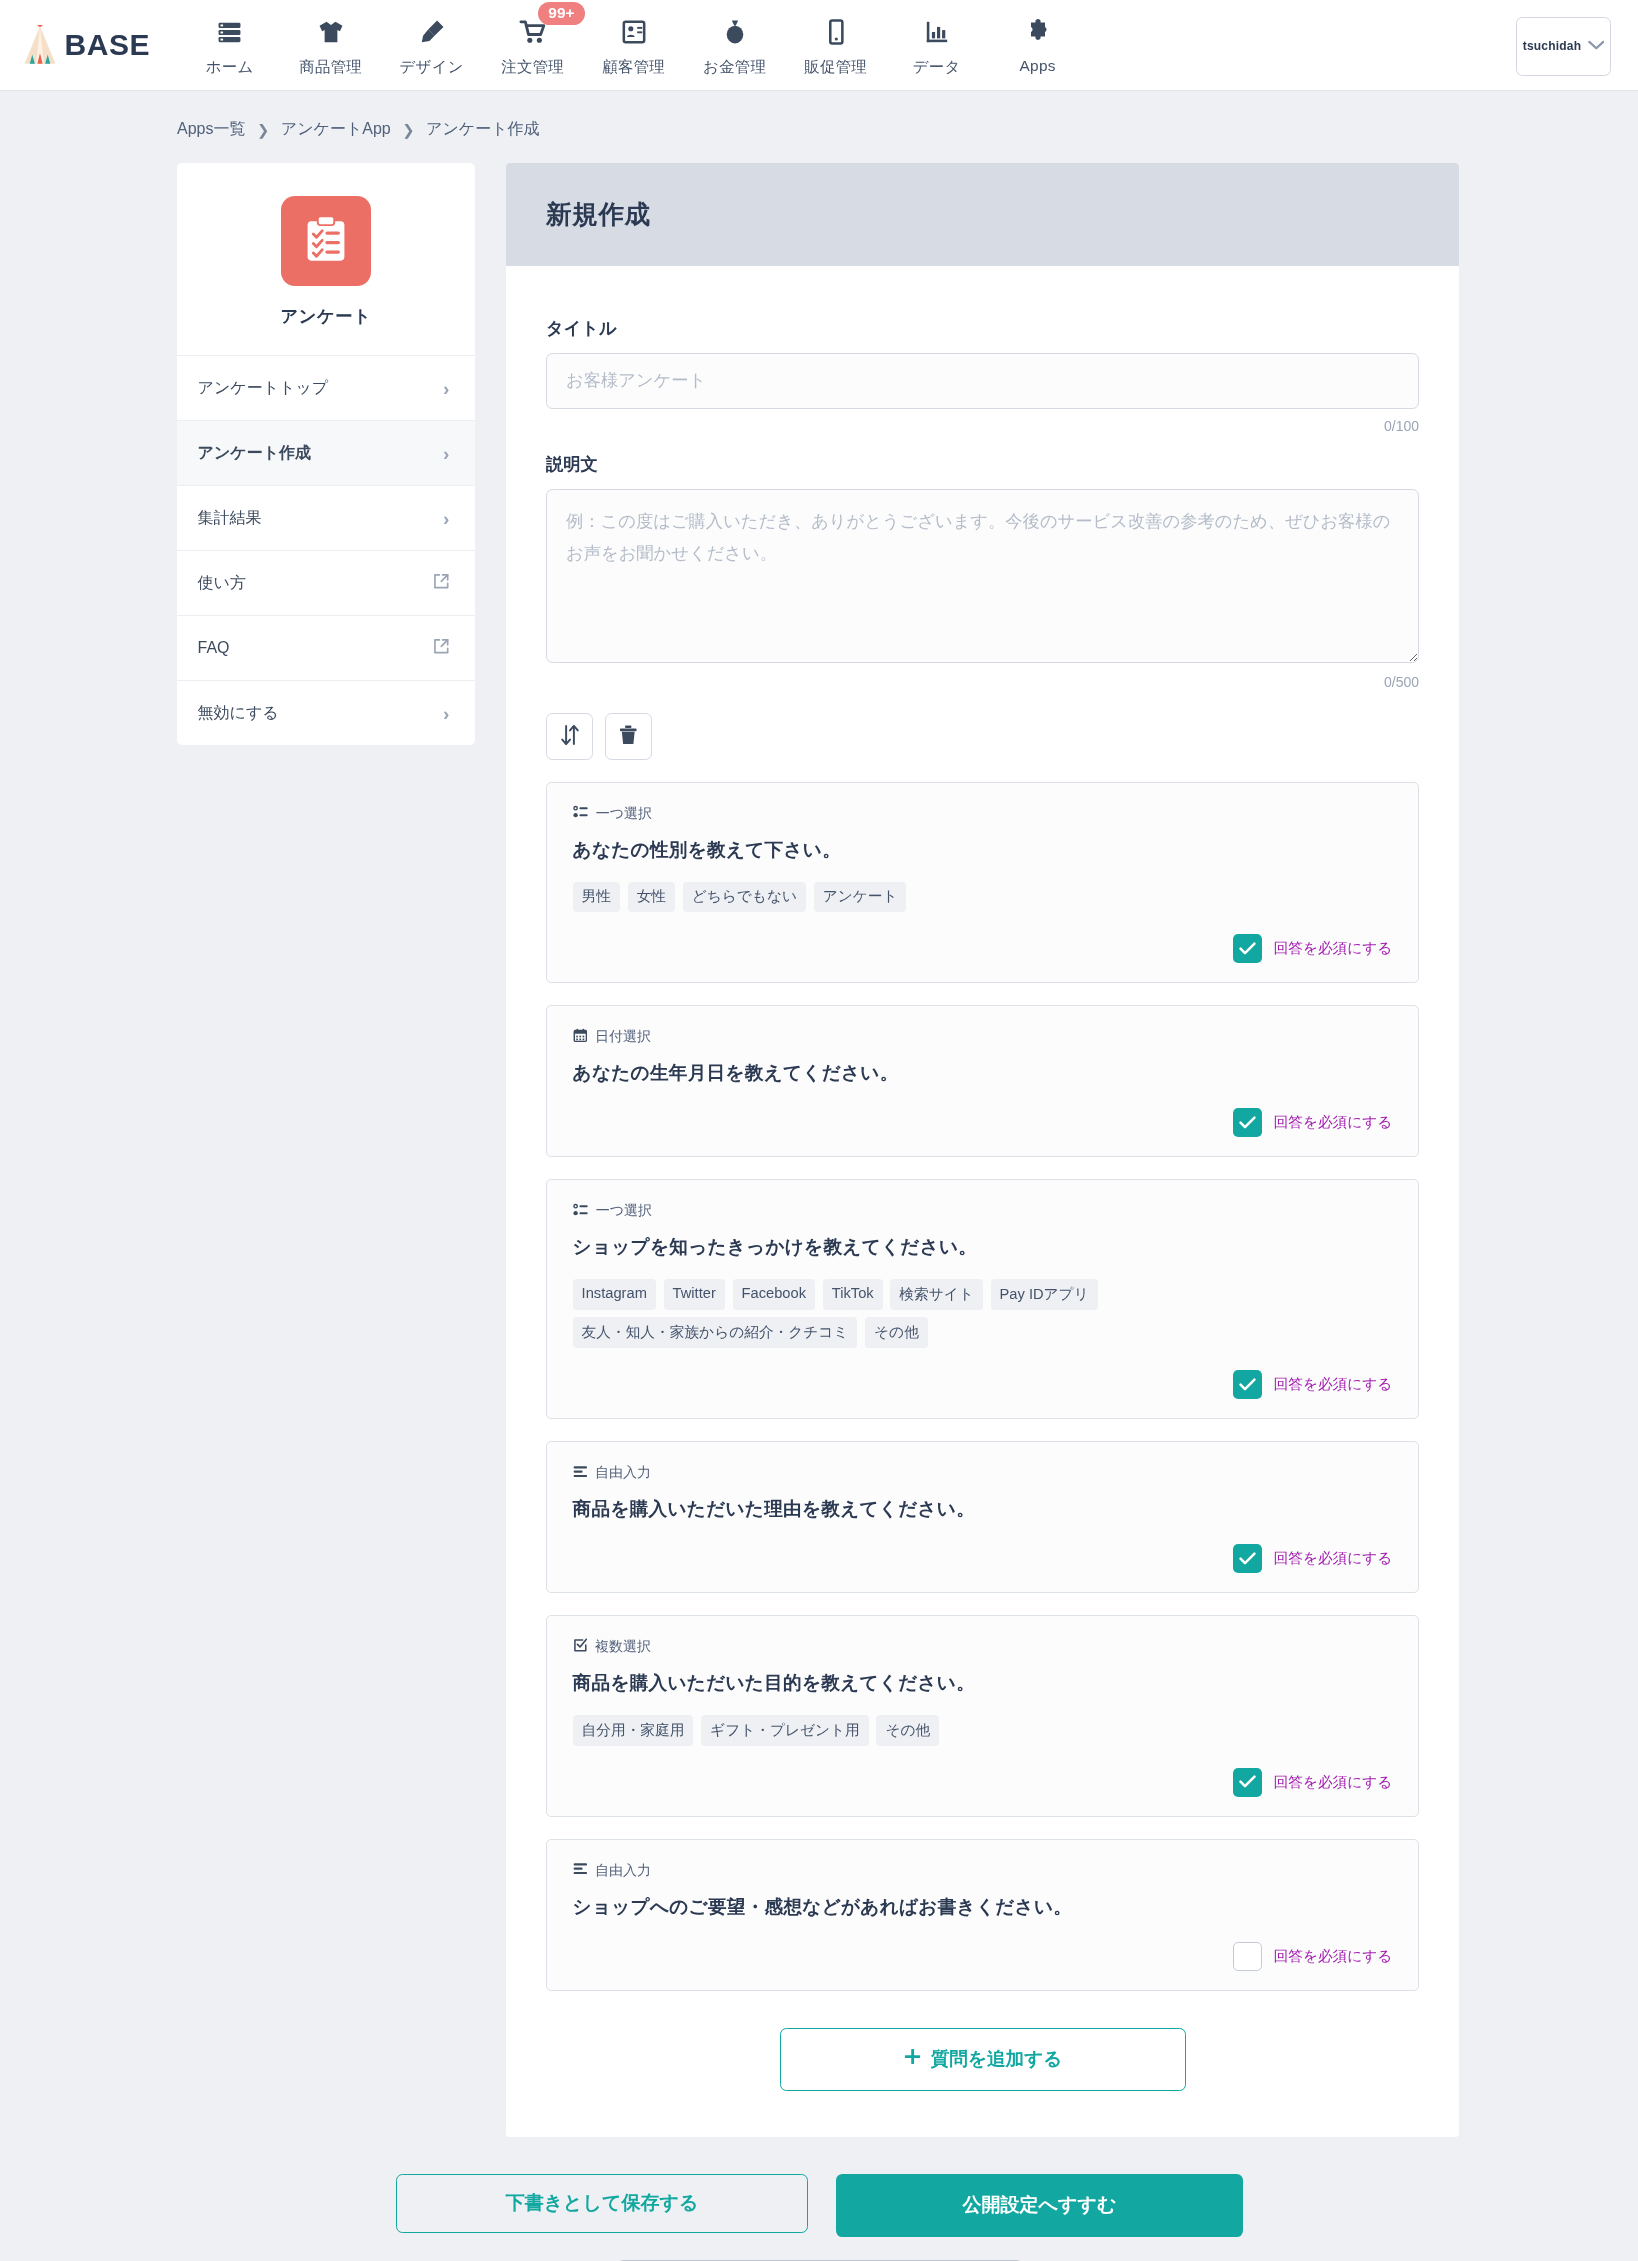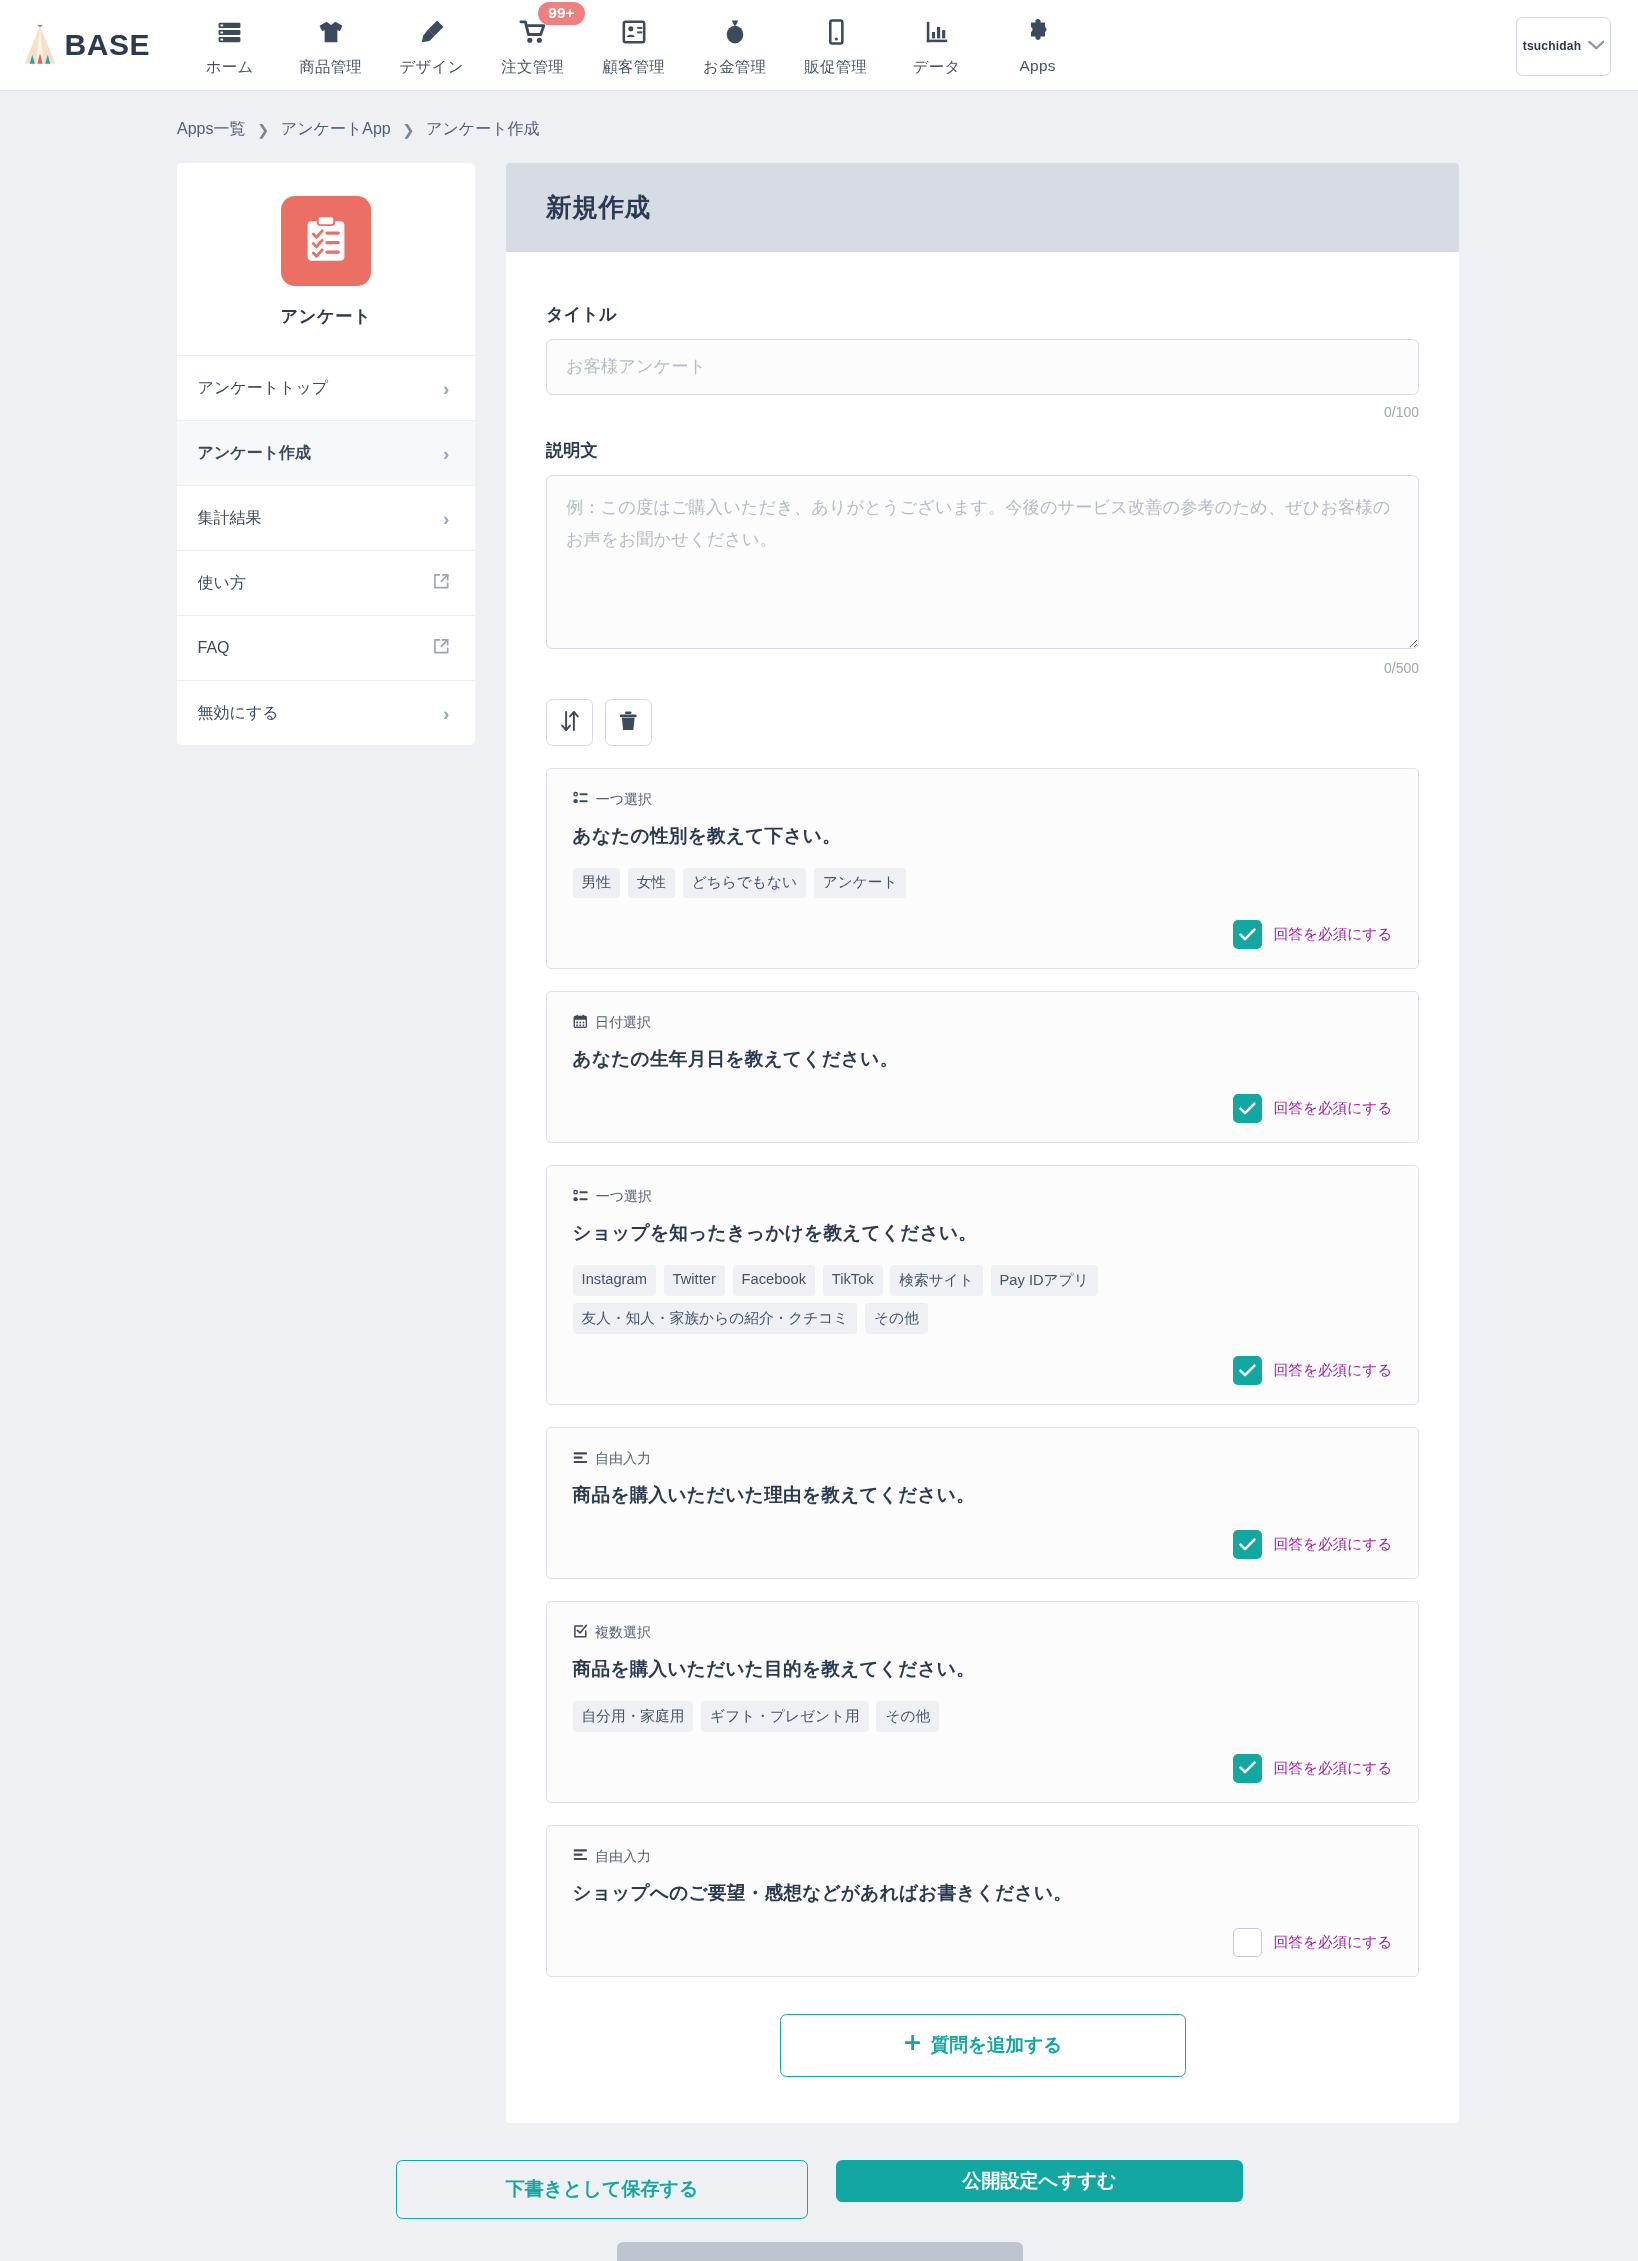--- a/index.html
+++ b/index.html
@@ -103,21 +103,21 @@
   
   .main {
     margin-left: 31px;
     width: 953px;
     background: #fff;
     border-radius: 3.8px;
     overflow: hidden;
   }
   .main-head {
     background: #d7dbe3;
-    padding: 27px 40px;
+    padding: 34px 40px;
     font-size: 25.6px; font-weight: bold; color: #2b3a52;
     letter-spacing: 0.6px;
   }
   .main-body { padding: 50px 40px 46px; }
 
   .field-label { font-size: 17.3px; font-weight: bold; color: #2b3a52; margin-bottom: 12.8px; }
   .txt-input {
     width: 100%; height: 56px;
     border: 0.6px solid #d5dae2; border-radius: 6.4px;
     background: #fcfcfd;
@@ -191,21 +191,21 @@
   .btn {
     border-radius: 6.4px; font-size: 19px; font-weight: bold;
     font-family: inherit; cursor: pointer; border: none;
     display: flex; align-items: center; justify-content: center;
   }
   .btn-outline {
     width: 412px; height: 59px;
     border: 1.3px solid #12a8a1; background: #eef0f4; color: #12a8a1;
   }
   .btn-primary {
-    width: 407px; height: 42px;
+    width: 407px; height: 63px;
     background: #12a8a1; color: #fff;
   }
   .btn-cancel {
     width: 406px; height: 59px;
     background: #bfc5cf; color: #fff;
     margin: 23px auto 0;
   }
 </style>
 </head>
 <body>

